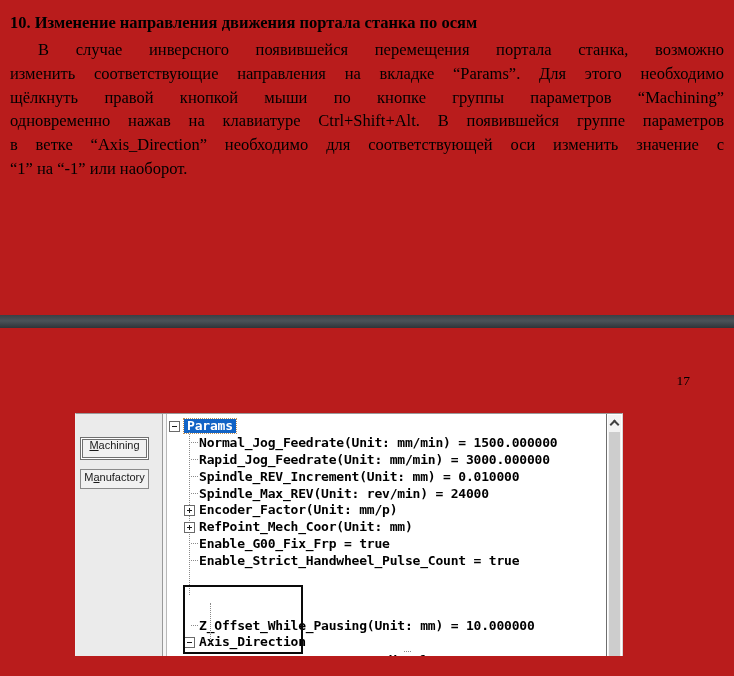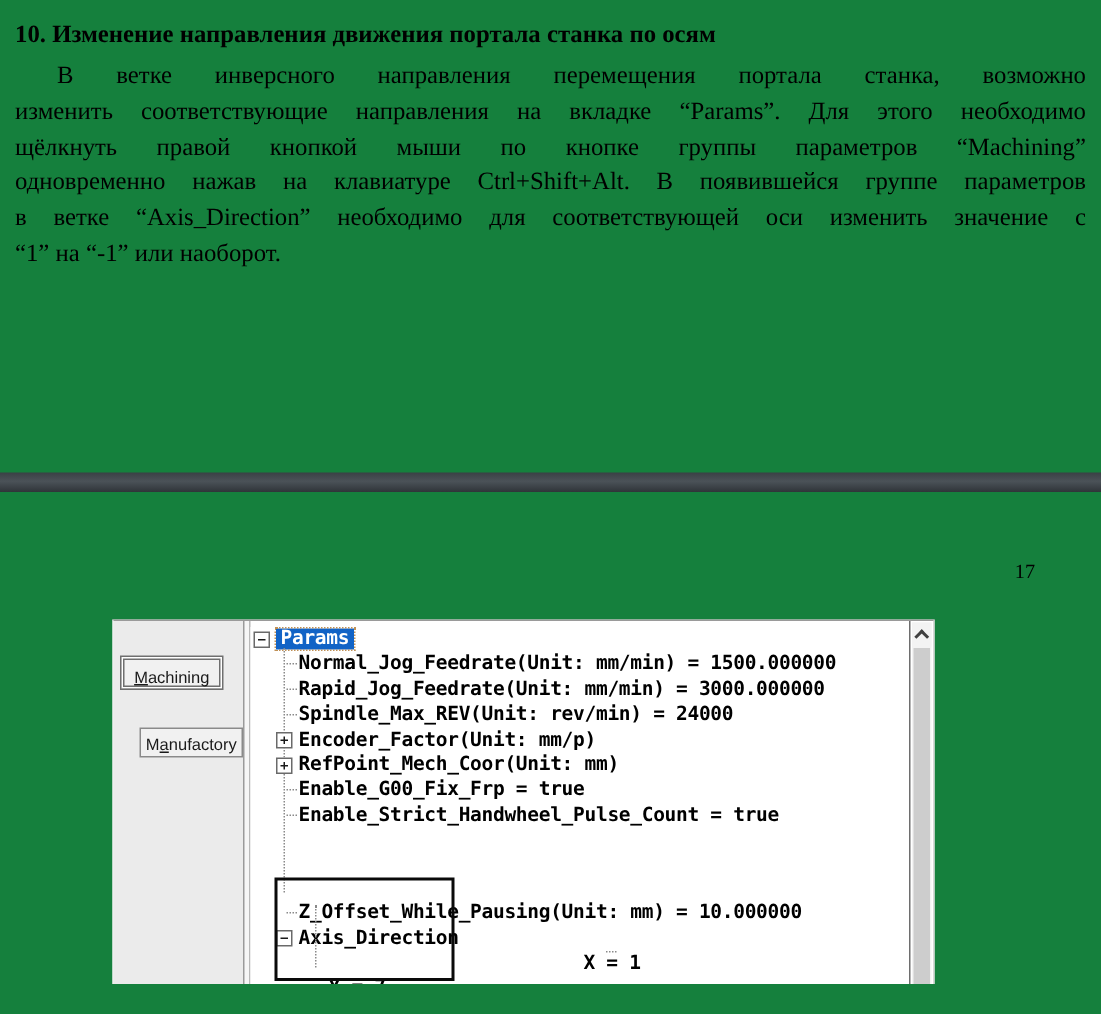--- a/index.html
+++ b/index.html
@@ -1,16 +1,16 @@
 <!DOCTYPE html>
 <html style="--sel-blue: #1163c6;"><head>
 <meta charset="utf-8">
 <style>
   html,body{margin:0;padding:0;background:#fff;}
-  .page{position:relative;width:734px;height:676px;background:#15803d;overflow:hidden;
+  .page{position:relative;width:734px;height:676px;background:#b91c1c;overflow:hidden;
         font-family:"Liberation Serif", serif;color:#000;}
 
   
   .heading{position:absolute;left:10px;top:11px;width:714px;
            font-size:16.5px;font-weight:bold;line-height:24px;}
   .para{position:absolute;left:10px;top:38px;width:714px;}
   .para .line{font-size:16.5px;line-height:23.8px;text-align:justify;text-align-last:justify;
               white-space:normal;}
   .para .line.first{text-indent:28px;}
   .para .line.last{text-align:left;text-align-last:left;}
@@ -23,25 +23,25 @@
 
   
   .shot{position:absolute;left:75px;top:413px;width:546px;height:242px;background:#fff;
         border-top:1px solid #9a9a9a;border-right:1px solid #d8d8d8;border-left:1px solid #eee;
         overflow:hidden;font-family:"DejaVu Sans Mono", monospace;}
   .panel{position:absolute;left:0;top:0;width:86px;height:242px;background:#ebebeb;}
   .divider{position:absolute;left:86px;top:0;width:5px;height:242px;background:#f6f6f6;
            border-left:1px solid #9a9a9a;border-right:1px solid #b9b9b9;box-sizing:border-box;}
   .btn{position:absolute;left:4px;width:69px;background:#f1f1f1;color:#1a1a1a;
        font-family:"Liberation Sans", sans-serif;font-size:11px;
-       display:flex;align-items:flex-end;justify-content:center;box-sizing:border-box;cursor:default;}
+       display:flex;align-items:flex-start;justify-content:center;box-sizing:border-box;cursor:default;}
   .btn u{text-decoration:underline;text-underline-offset:1px;}
   .btn.primary{top:23px;height:23px;border:1px solid #6f6f6f;
                box-shadow:inset 0 0 0 1px #ffffff, inset 0 0 0 2px #6f6f6f;}
-  .btn.secondary{top:71px;height:20px;border:1px solid #8a8a8a;margin-left:13px;}
+  .btn.secondary{top:55px;height:20px;border:1px solid #8a8a8a;}
 
   .tree{position:absolute;left:91px;top:4px;width:438px;height:238px;background:#fff;}
   .row{height:16.8px;display:flex;align-items:center;box-sizing:border-box;
        font-size:13px;font-weight:bold;white-space:pre;color:#000;letter-spacing:-0.2px;}
   .row .label{line-height:14px;}
   .row .label.sel{background:var(--sel-blue);color:#fff;padding:0 3px;outline:1px dotted #c09055;}
   .expbox{width:11px;height:11px;background:#fff;border:1px solid #6a6a6a;box-sizing:border-box;
           position:relative;flex:0 0 auto;margin-right:4px;}
   .expbox::before{content:"";position:absolute;left:2px;right:2px;top:4px;height:1px;background:#1a1a1a;}
   .expbox.plus::after{content:"";position:absolute;top:2px;bottom:2px;left:4px;width:1px;background:#1a1a1a;}
@@ -62,21 +62,21 @@
   .scroll-track{position:absolute;left:1px;top:17px;width:11px;height:224px;background:#cdcdcd;}
 </style>
 </head>
 <body>
 
 <div class="page">
 
   <div class="heading">10. Изменение направления движения портала станка по осям</div>
 
   <div class="para" id="para">
-      <div class="line first">В ветке инверсного направления перемещения портала станка, возможно</div>
+      <div class="line first">В случае инверсного появившейся перемещения портала станка, возможно</div>
       <div class="line">изменить соответствующие направления на вкладке “Params”. Для этого необходимо</div>
       <div class="line">щёлкнуть правой кнопкой мыши по кнопке группы параметров “Machining”</div>
       <div class="line">одновременно нажав на клавиатуре Ctrl+Shift+Alt. В появившейся группе параметров</div>
       <div class="line">в ветке “Axis_Direction” необходимо для соответствующей оси изменить значение с</div>
       <div class="line last">“1” на “-1” или наоборот.</div>
     </div>
 
   <div class="page-bar"></div>
 
   <div class="page-number">17</div>
@@ -91,20 +91,21 @@
         </button>
       </div>
     <div class="divider"></div>
 
     <div class="tree" id="tree">
       <div class="vline l1"></div>
       <div class="vline l2"></div>
     <div class="row" style="padding-left: 2px;"><span class="expbox"></span><span class="label sel">Params</span></div>
         <div class="row" style="padding-left: 24px;"><span class="dash"></span><span class="label">Normal_Jog_Feedrate(Unit: mm/min) = 1500.000000</span></div>
         <div class="row" style="padding-left: 24px;"><span class="dash"></span><span class="label">Rapid_Jog_Feedrate(Unit: mm/min) = 3000.000000</span></div>
+        <div class="row" style="padding-left: 24px;"><span class="dash"></span><span class="label">Spindle_REV_Increment(Unit: mm) = 0.010000</span></div>
         <div class="row" style="padding-left: 24px;"><span class="dash"></span><span class="label">Spindle_Max_REV(Unit: rev/min) = 24000</span></div>
         <div class="row" style="padding-left: 17px;"><span class="expbox plus"></span><span class="label">Encoder_Factor(Unit: mm/p)</span></div>
         <div class="row" style="padding-left: 17px; align-items: center;"><span class="expbox plus"></span><span class="label">RefPoint_Mech_Coor(Unit: mm)</span></div>
         <div class="row" style="padding-left: 24px; text-align: right;"><span class="dash"></span><span class="label">Enable_G00_Fix_Frp = true</span></div>
         <div class="row" style="padding-left: 24px; text-align: right;"><span class="dash"></span><span class="label">Enable_Strict_Handwheel_Pulse_Count = true</span></div>
         <div class="row" style="padding-left: 24px; margin-top: 48px;"><span class="dash"></span><span class="label">Z_Offset_While_Pausing(Unit: mm) = 10.000000</span></div>
         <div class="row" style="padding-left: 17px;"><span class="expbox"></span><span class="label">Axis_Direction</span></div>
         <div class="row" style="padding-left: 44px; flex-direction: column;"><span class="dash"></span><span class="label">X = 1</span></div>
         <div class="row" style="padding-left: 44px;"><span class="dash"></span><span class="label">Y = 7</span></div>
         <div class="row" style="padding-left: 44px;"><span class="dash"></span><span class="label">Z = 1</span></div>

